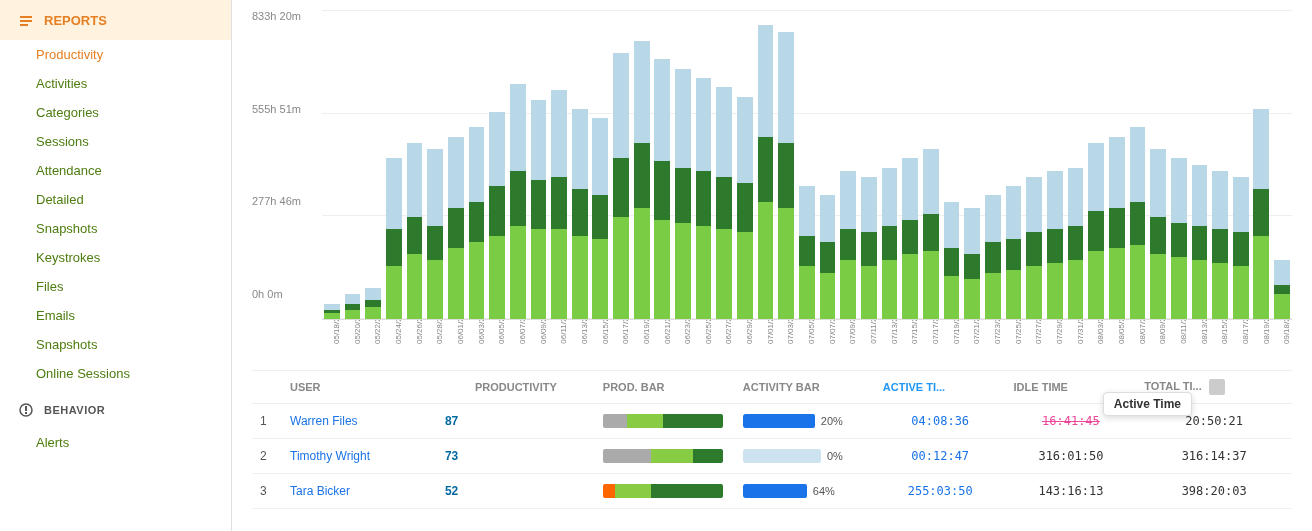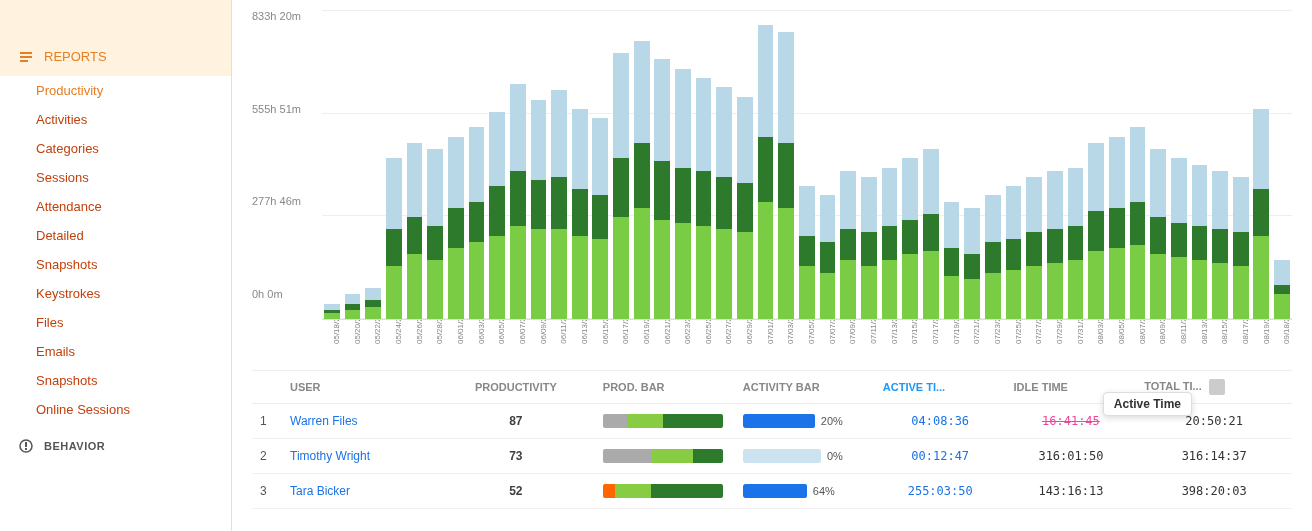--- a/index.html
+++ b/index.html
@@ -29,27 +29,27 @@
       margin-right: 8px;
       display: flex;
       align-items: center;
       justify-content: center;
       font-size: 14px;
       flex-shrink: 0;
     }
     .sidebar-item.dashboard-item { border-bottom: 1px solid #eee; padding: 10px 16px; }
     .sidebar-item.reports-item { background: #fff3e0; padding: 10px 16px; }
     .sidebar-item.reports-item .icon { color: #e67e22; }
-    .sidebar-item.reports-item span { color: #e67e22; font-weight: normal; margin-top: 36px; }
+    .sidebar-item.reports-item span { color: #e67e22; font-weight: bold; }
     .sidebar-item.dashboard-item span { color: #555; }
 
     .sidebar-sub-item {
       padding: 7px 16px 7px 36px;
       cursor: pointer;
-      color: #c2410c;
+      color: #4d7c0f;
       font-size: 13px;
     }
     .sidebar-sub-item.active { color: #e67e22; }
 
     .behavior-section {
       display: flex;
       align-items: center;
       padding: 8px 16px;
       margin-top: 4px;
     }
@@ -187,21 +187,21 @@
     .data-table th.active-time-col {
       color: #2196F3;
     }
     .data-table td {
       padding: 10px 8px;
       border-bottom: 1px solid #f0f0f0;
       font-size: 12px;
     }
     .data-table td.row-num { color: #555; width: 30px; }
     .data-table td.user-name { color: #1a73e8; }
-    .data-table td.productivity { color: #404040; font-weight: bold; text-align: center; }
+    .data-table td.productivity { color: #0369a1; font-weight: bold; text-align: left; }
     .data-table td.time-val { color: #333; text-align: center; font-family: monospace; }
     .data-table td.time-val.active { color: #1a73e8; }
 
     .prod-bar-cell { width: 140px; }
     .prod-bar-wrap { display: flex; height: 14px; border-radius: 2px; overflow: hidden; }
     .activity-bar-cell { width: 140px; }
     .activity-bar-wrap { display: flex; height: 14px; border-radius: 2px; overflow: hidden; position: relative; align-items: center; }
     .activity-pct { font-size: 11px; color: #555; margin-left: 6px; }
 
     
@@ -283,20 +283,23 @@
 
   <div class="behavior-section">
     <span class="behavior-icon">
       <svg width="16" height="16" viewBox="0 0 16 16" fill="#555">
           <circle cx="8" cy="8" r="6" stroke="#555" stroke-width="1.5" fill="none"></circle>
           <rect x="7" y="4" width="2" height="5"></rect>
           <rect x="7" y="10" width="2" height="2"></rect>
         </svg>
     </span>
     <span class="behavior-label">BEHAVIOR</span>
+  </div>
+  <div class="sidebar-sub-item">
+    <span>Alerts</span>
   </div>
 </nav>
 
 <div class="main-content">
 
   <div class="chart-container">
     <div class="chart-y-labels">
       <span>833h 20m</span>
       <span>555h 51m</span>
       <span>277h 46m</span>

